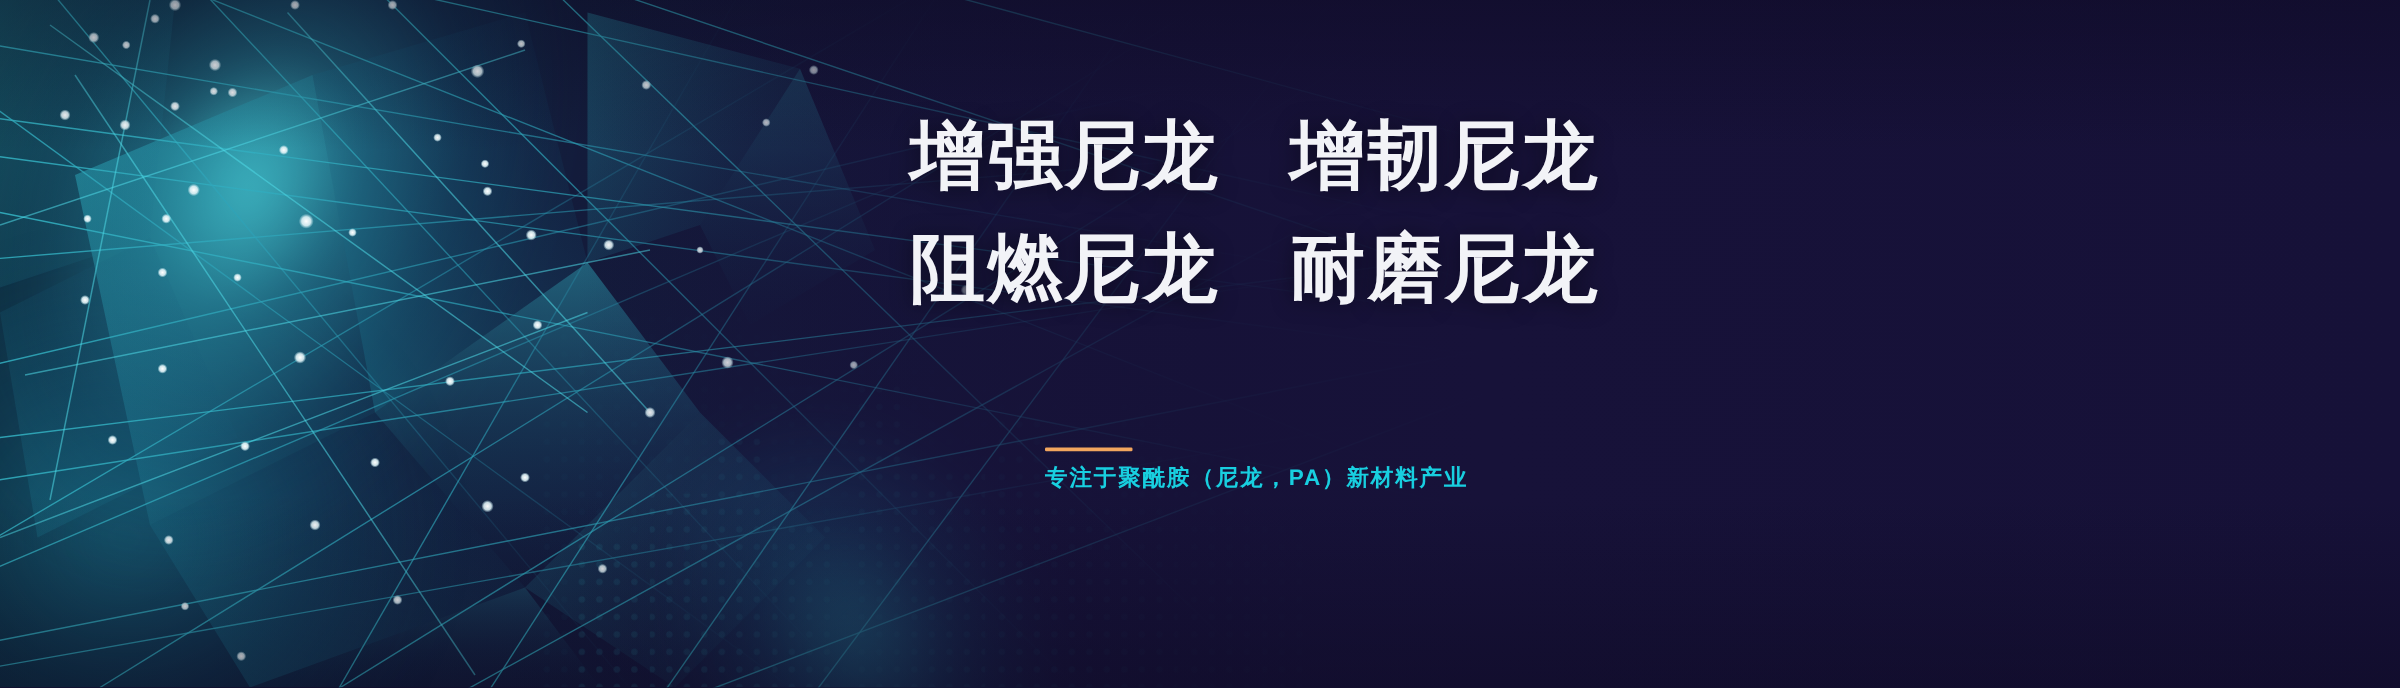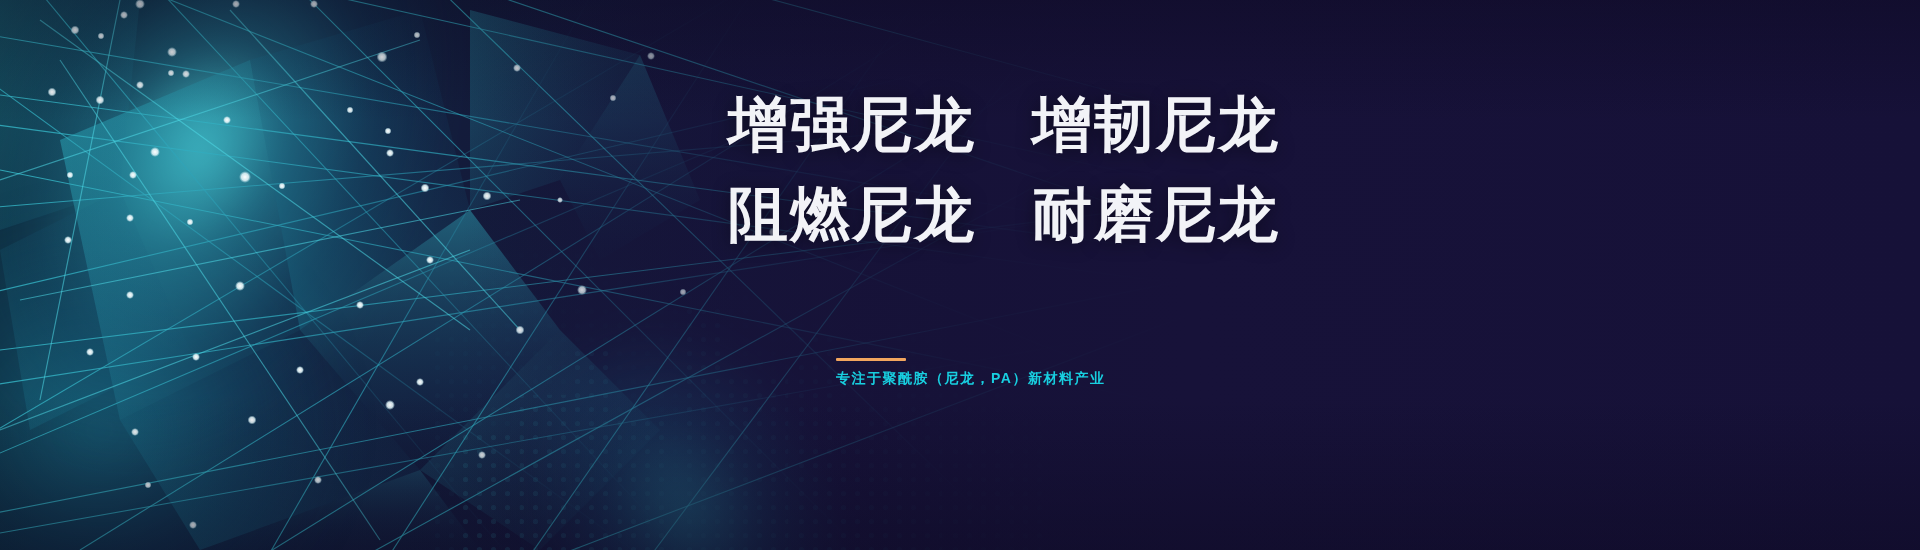--- a/index.html
+++ b/index.html
@@ -83,21 +83,21 @@
     position:absolute;
     left:116px; top:358px;
     width:70px; height:3px;
     background:#f2a65e;
     border-radius:1px;
   }
   .tagline{
     position:absolute;
     left:116px; top:370px;
     color:#18cfe0;
-    font-size:14px;
+    font-size:18px;
     font-weight:bold;
     letter-spacing:1.5px;
     white-space:pre;
   }
 </style>
 </head>
 <body>
 
 <div class="banner">
 

